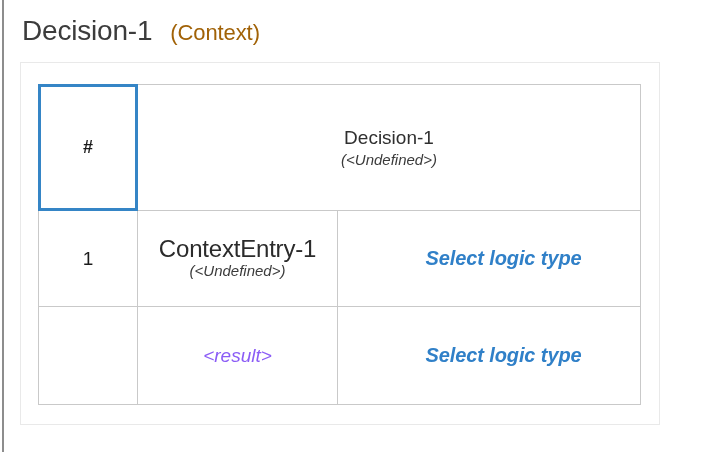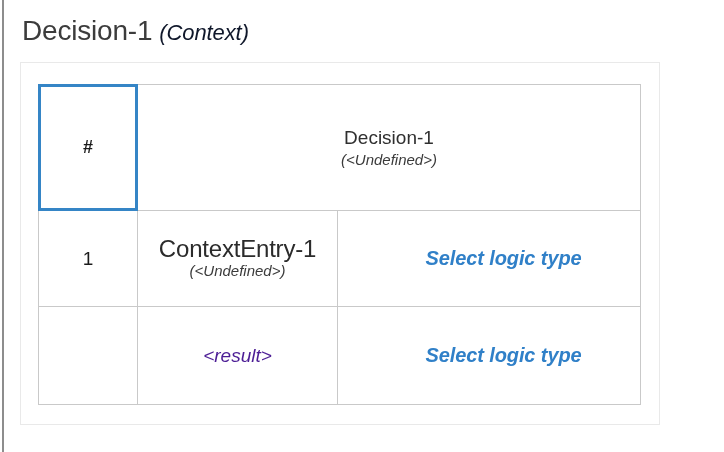--- a/index.html
+++ b/index.html
@@ -35,24 +35,23 @@
     line-height: 36px;
   }
   .page-title .name {
     font-size: 28px;
     color: #3c3c3c;
     font-weight: 400;
     letter-spacing: -0.2px;
   }
   .page-title .kind {
     font-size: 22px;
-    color: #0f172a;
-    font-style: italic;
+    color: #a16207;
     font-weight: 400;
-    margin-left: 7px;
+    margin-left: 18px;
     letter-spacing: -0.1px;
   }
 
   
   .expression-container {
     position: absolute;
     left: 20px;
     top: 62px;
     width: 640px;
     height: 363px;
@@ -149,21 +148,21 @@
   }
   .entry-type {
     font-size: 15px;
     color: #3b3b3b;
     font-style: italic;
     line-height: 20px;
   }
 
   .result-label {
     font-size: 19px;
-    color: #4c1d95;
+    color: #8b5cf6;
     font-style: italic;
   }
 
   .select-logic-type {
     font-size: 20px;
     font-style: italic;
     font-weight: bold;
     color: #3080c8;
     cursor: pointer;
     letter-spacing: -0.1px;

